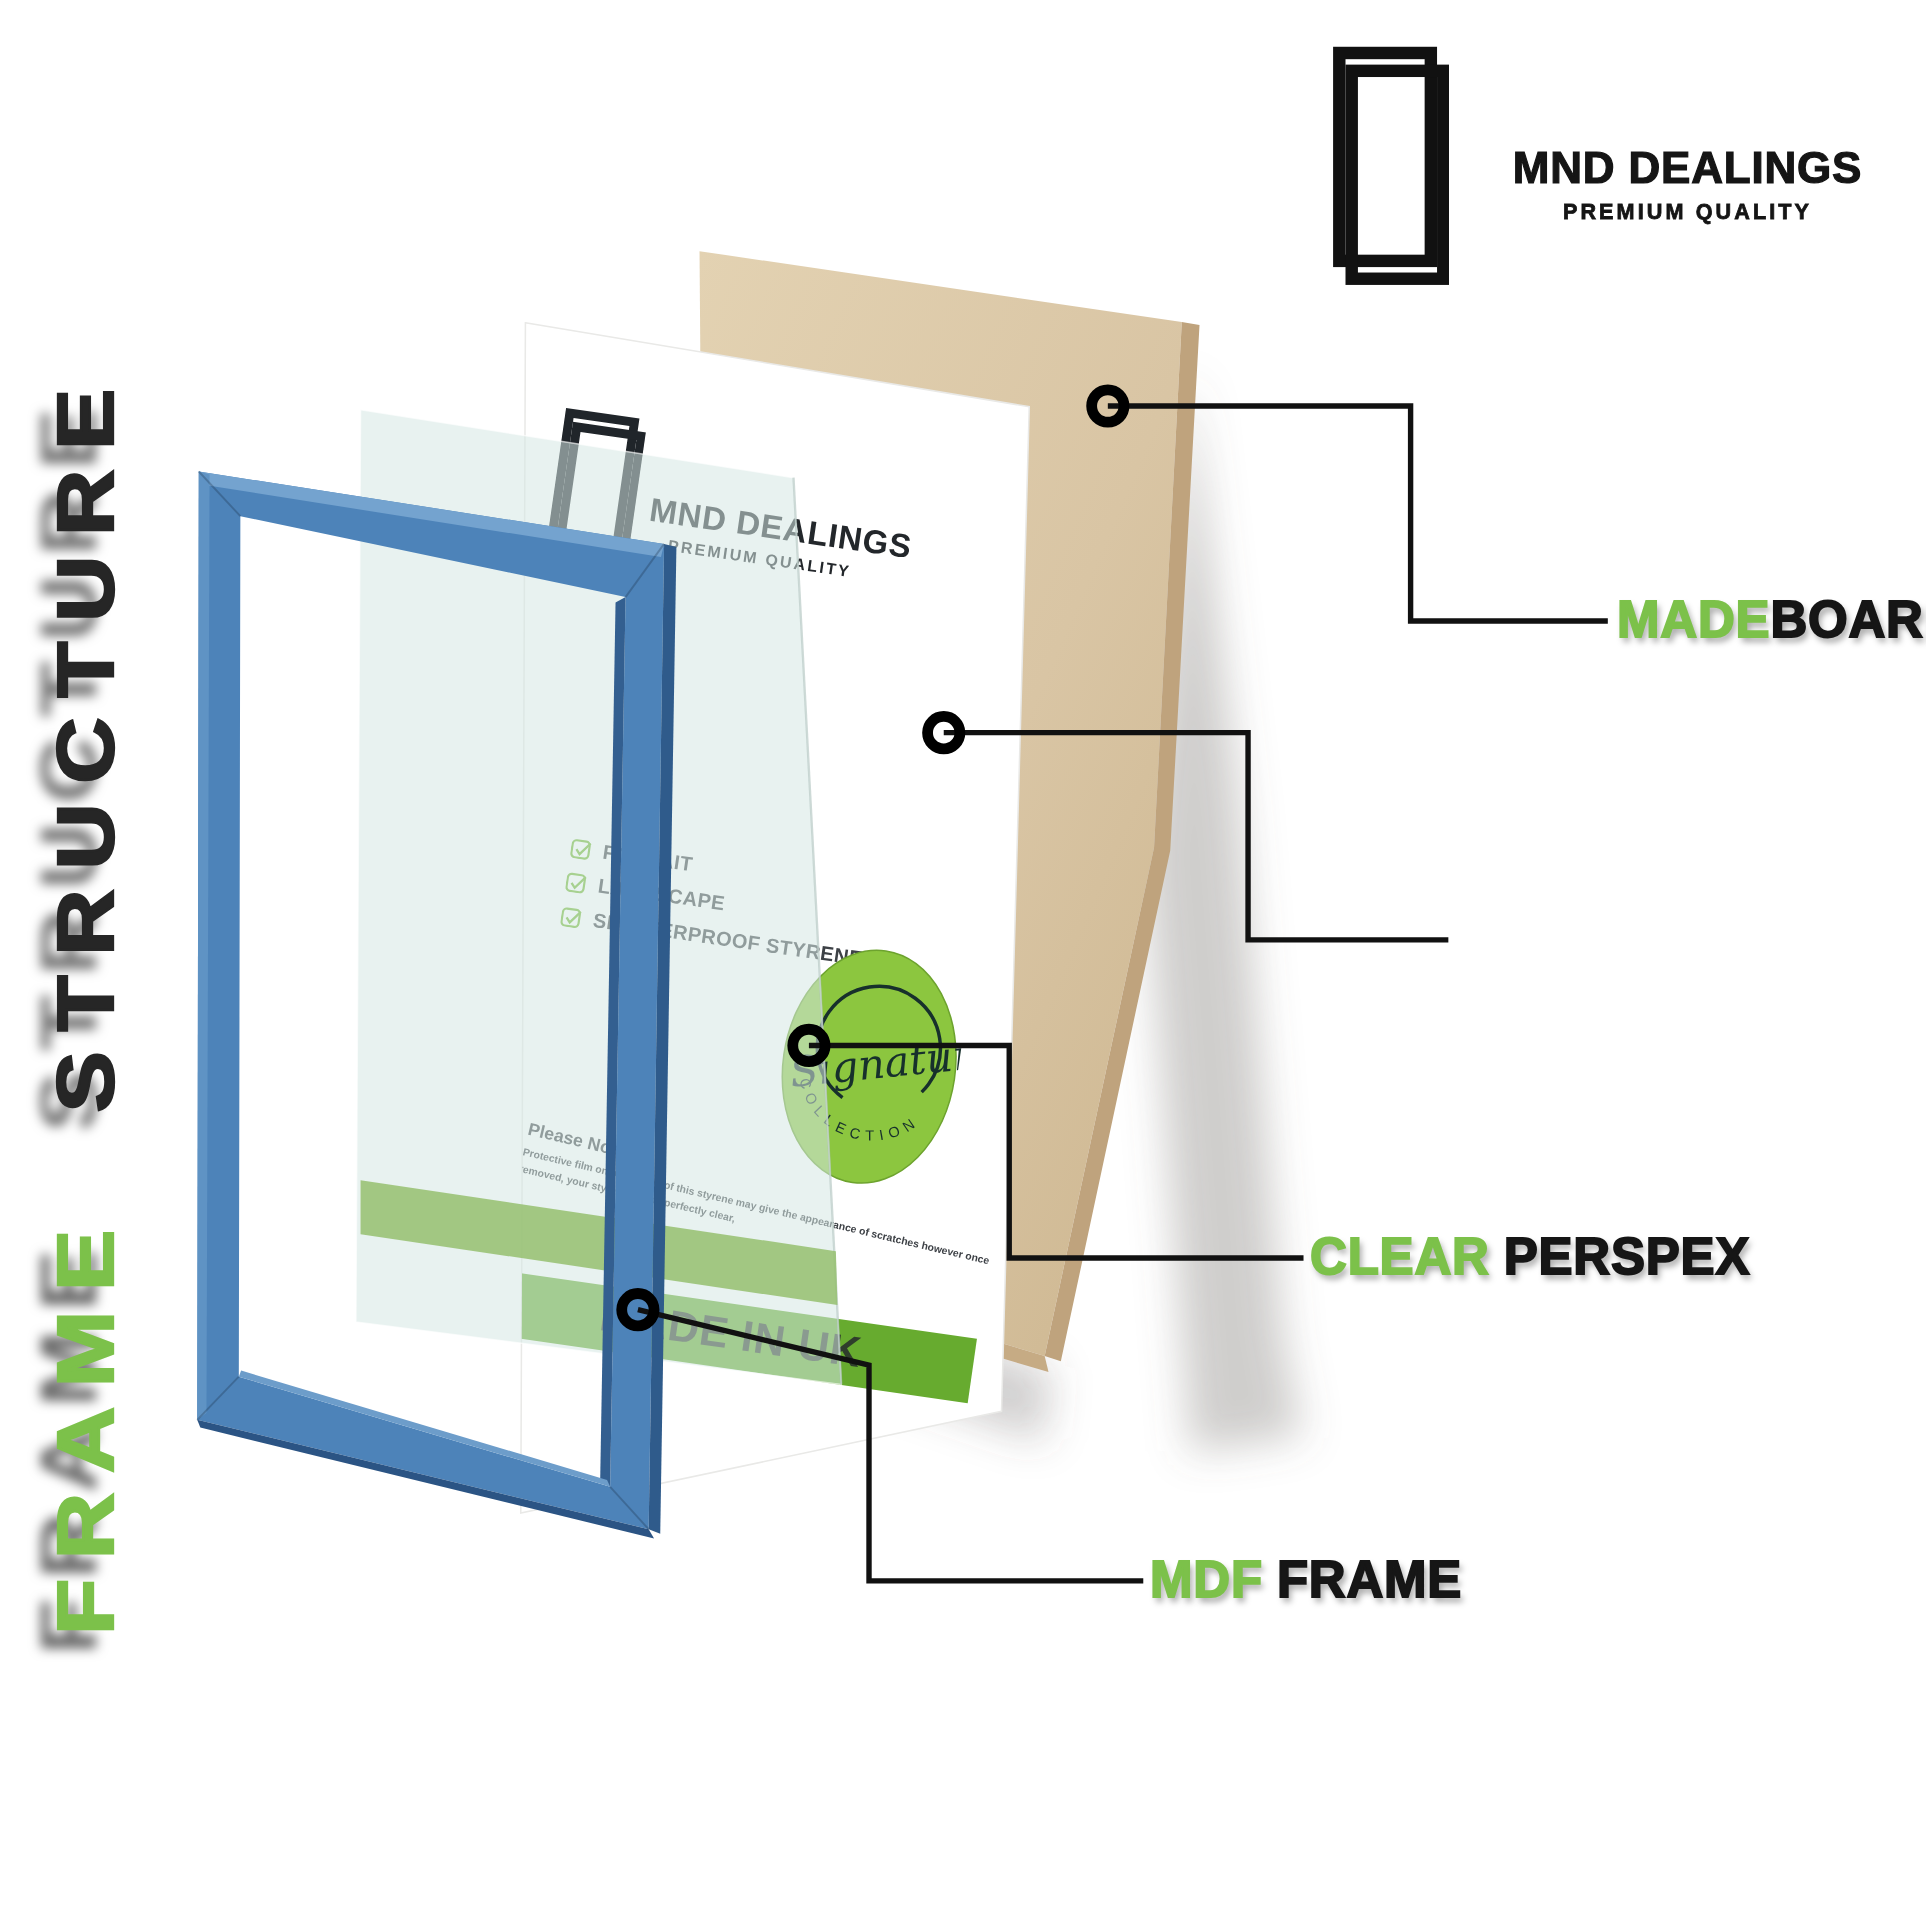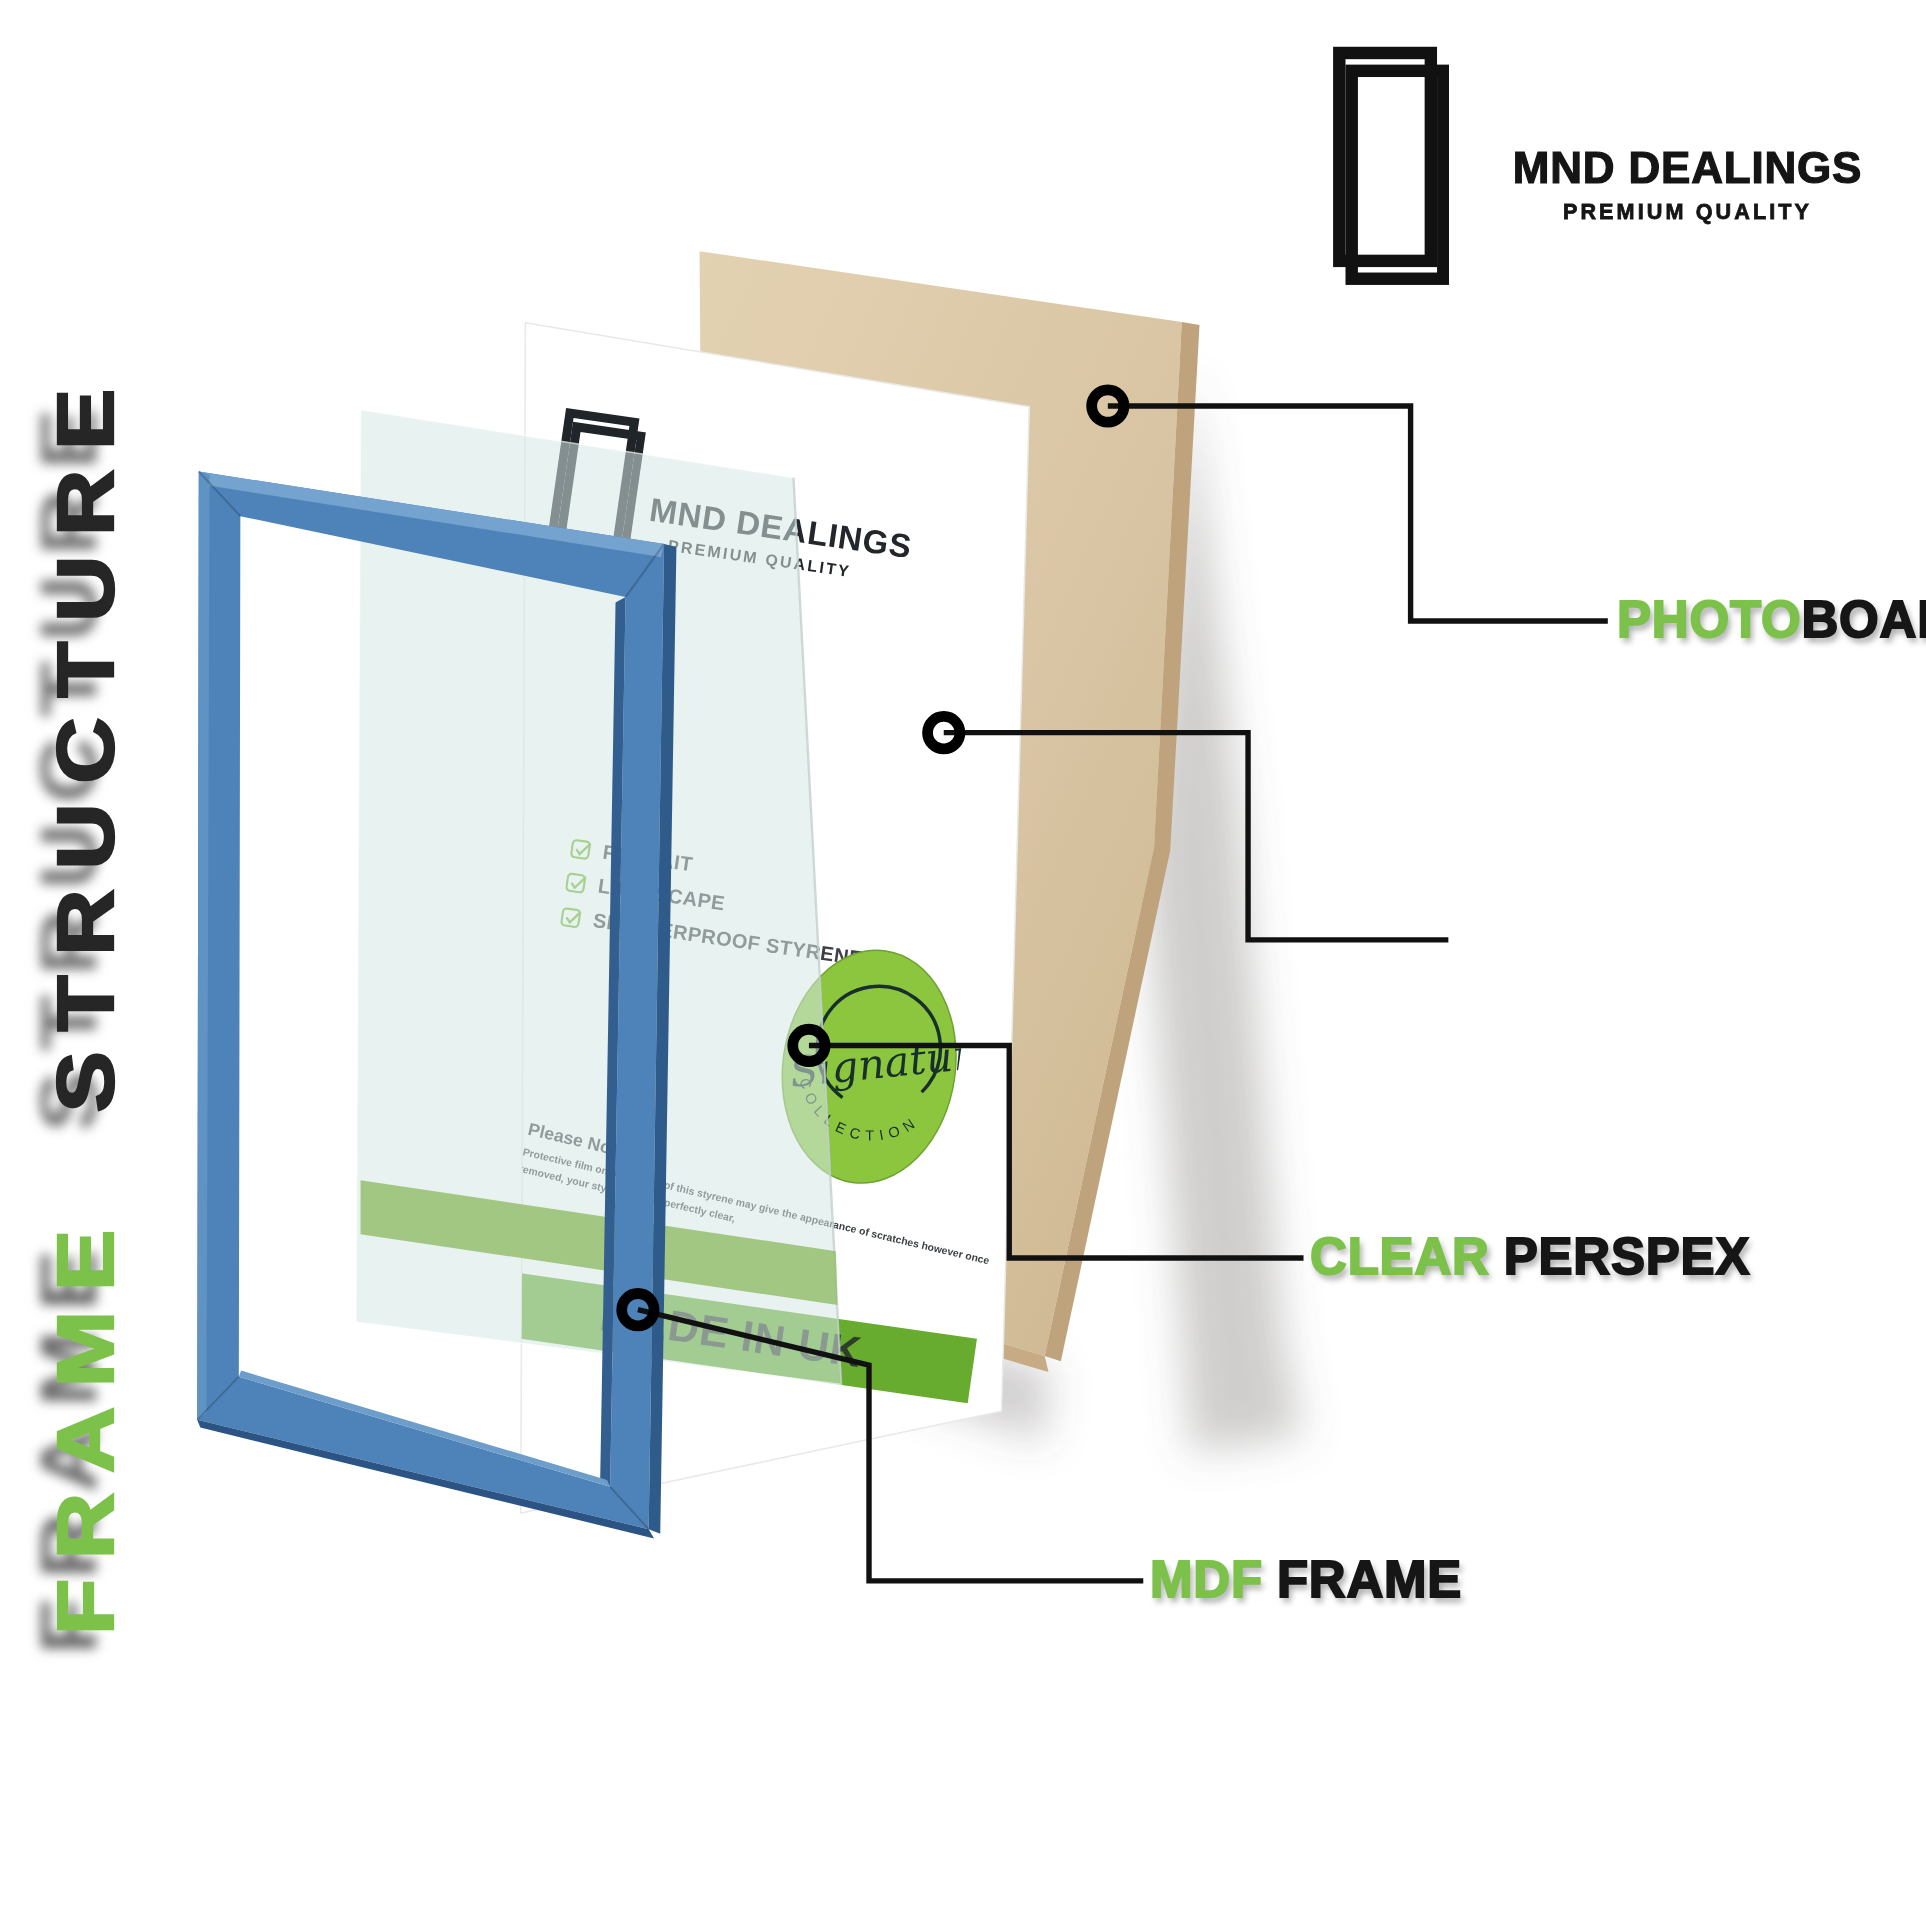--- a/index.html
+++ b/index.html
@@ -165,21 +165,21 @@
     </g>
     <g stroke="#000" stroke-width="14" fill="none">
       <circle cx="1438" cy="527" r="21"></circle>
       <circle cx="1225" cy="951" r="21"></circle>
       <circle cx="1050" cy="1357" r="21"></circle>
       <circle cx="828" cy="1700" r="21"></circle>
     </g>
   </svg>
 
   <div class="callout" id="callout-backboard" style="left:1617px;top:590px">
-    <span class="g">PHOTO</span><span class="k">BOARD</span>
+    <span class="g">MADE</span><span class="k">BOARD</span>
   </div>
   <div class="callout" style="left:1310px;top:1227px">
     <span class="g">CLEAR</span><span class="k">PERSPEX</span>
   </div>
   <div class="callout" style="left:1150px;top:1550px">
     <span class="g">MDF</span><span class="k">FRAME</span>
   </div>
 
   <div class="side-title">
     <span class="frame-w">FRAME</span><span class="structure-w">STRUCTURE</span>

